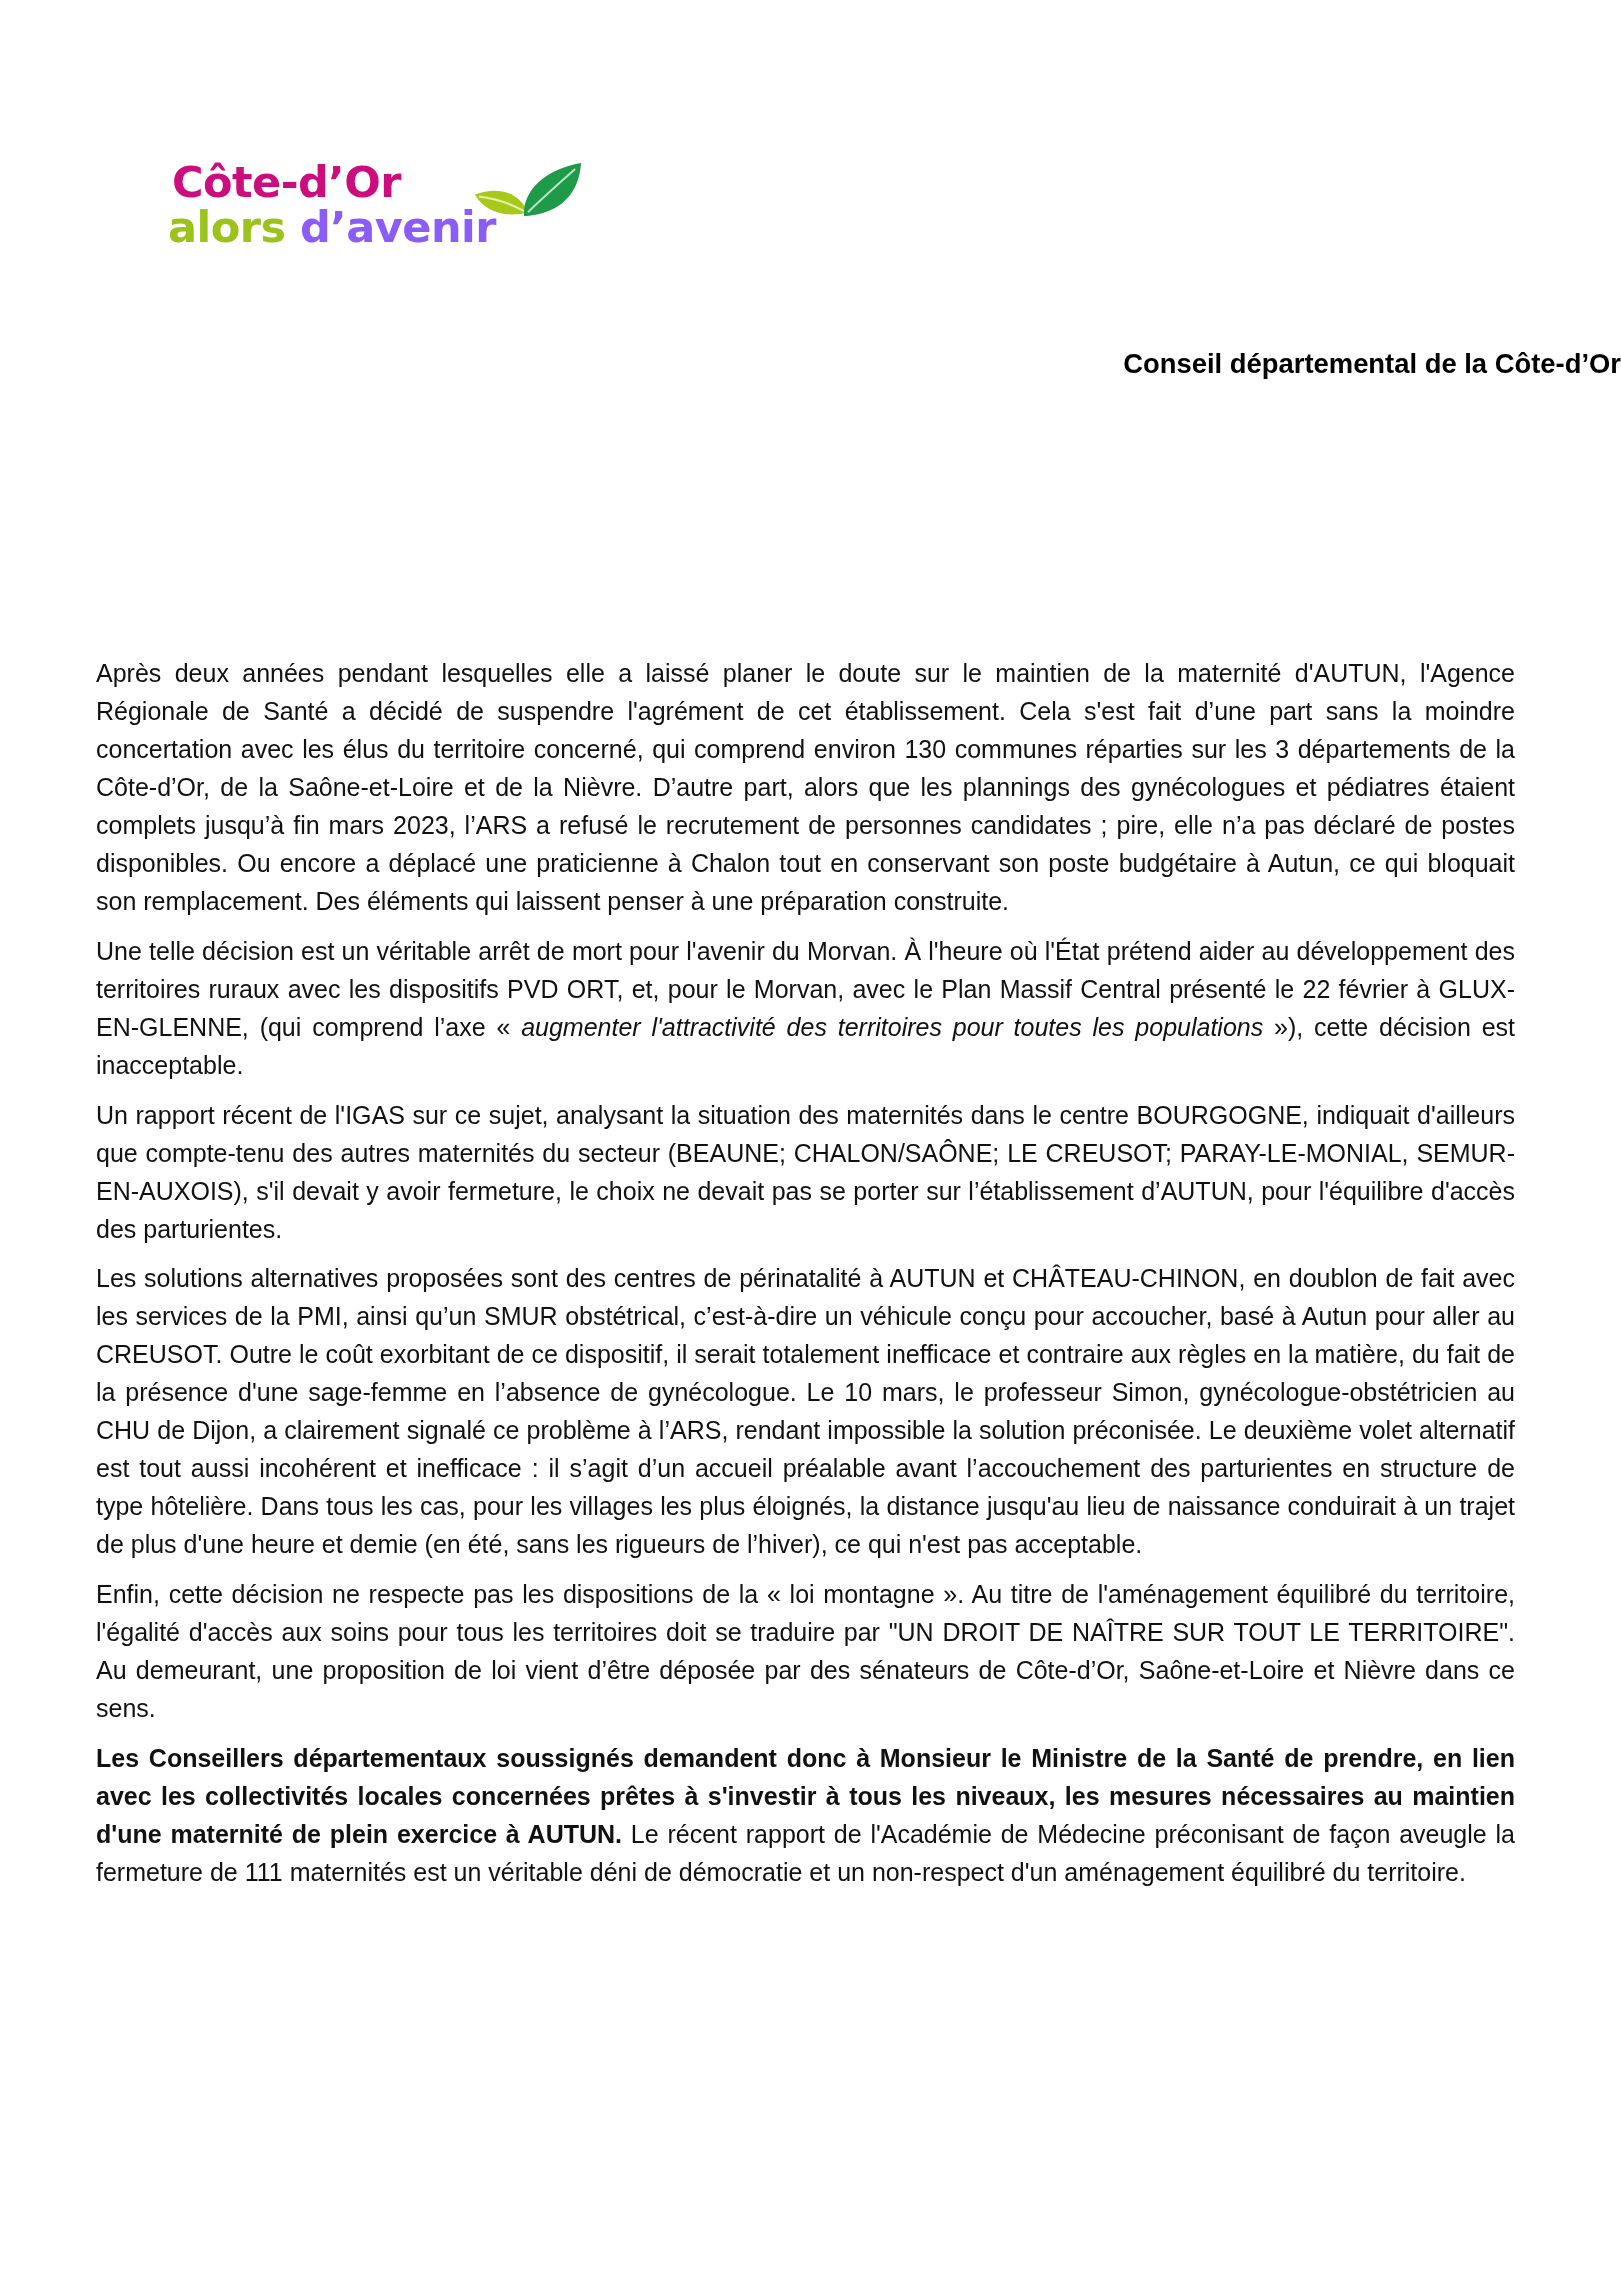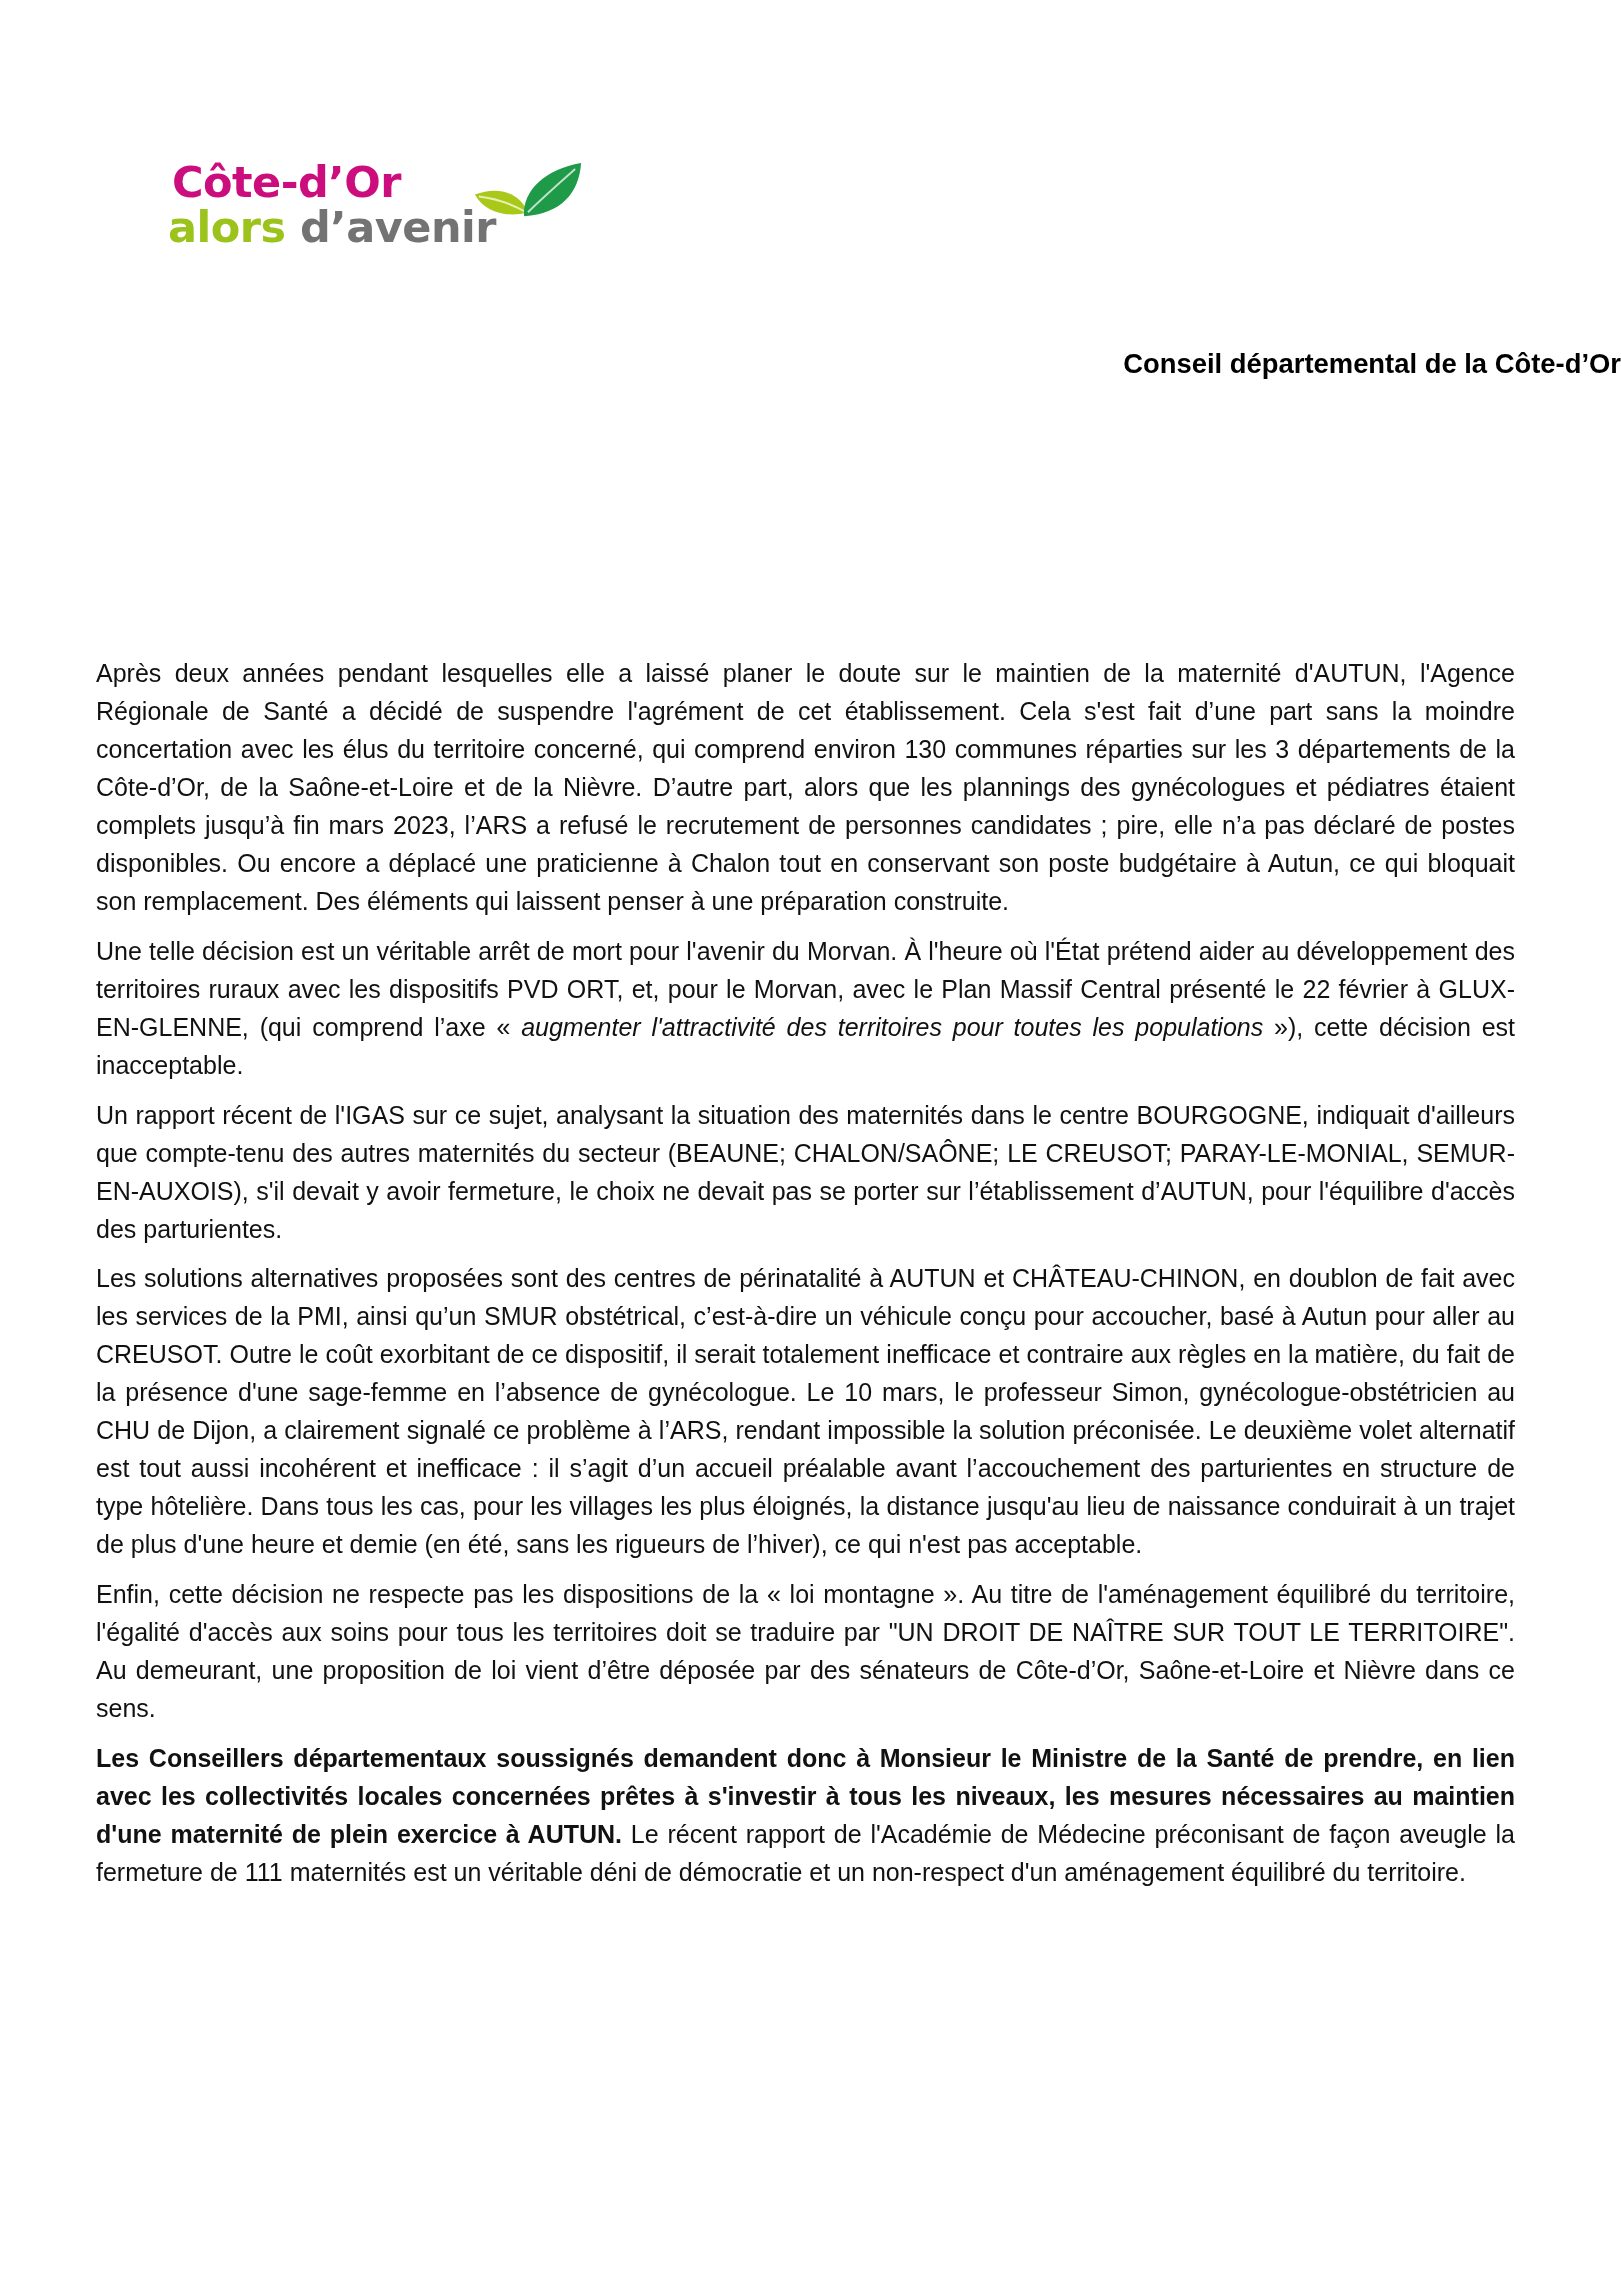--- a/index.html
+++ b/index.html
@@ -2,21 +2,21 @@
 <html><head>
   <meta charset="utf-8">
   <style>
     html, body { margin: 0; padding: 0; background: #ffffff; }
     body { width: 1621px; height: 2293px; position: relative; overflow: hidden; }
     .page { position: absolute; left: 0; top: 0; width: 1621px; height: 2293px; background: #fff; }
     .logo { position: absolute; left: 168px; top: 157px; width: 412px; height: 108px; }
     .logo-line1 { position: absolute; left: 3.9px; top: 0; font-family: "DejaVu Sans", sans-serif; font-weight: bold; font-size: 43px; color: #cc0d7e; letter-spacing: -0.5px; line-height: 51px; white-space: nowrap; }
     .logo-line2 { position: absolute; left: 0; top: 45px; font-family: "DejaVu Sans", sans-serif; font-weight: bold; font-size: 43px; line-height: 51px; white-space: nowrap; letter-spacing: -0.5px; }
     .logo-terres { color: #9bc31c; }
-    .logo-avenir { color: #737373; }
+    .logo-avenir { color: #8b5cf6; }
     .logo-leaves { position: absolute; left: 299px; top: 3.9px; width: 118px; height: 69px; }
     .header { position: absolute; left: 0; top: 345px; width: 1621px; text-align: right; font-family: "Liberation Sans", sans-serif; font-weight: bold; font-size: 27.4px; line-height: 38px; color: #000; }
     .header .title-line { display: block; }
     .subject { position: absolute; left: 0; top: 470px; width: 1621px; text-align: center; font-family: "Liberation Sans", sans-serif; font-weight: bold; font-size: 27.4px; line-height: 38px; color: #000; }
     .body { position: absolute; left: 96px; top: 620px; width: 1419px; font-family: "Liberation Sans", sans-serif; font-size: 25px; line-height: 38px; color: #111; text-align: justify; margin-top: 34px; }
     .body p { margin: 0 0 11.8px 0; }
     .body em { font-style: italic; }
     .body strong { font-weight: bold; }
   </style>
 </head>

